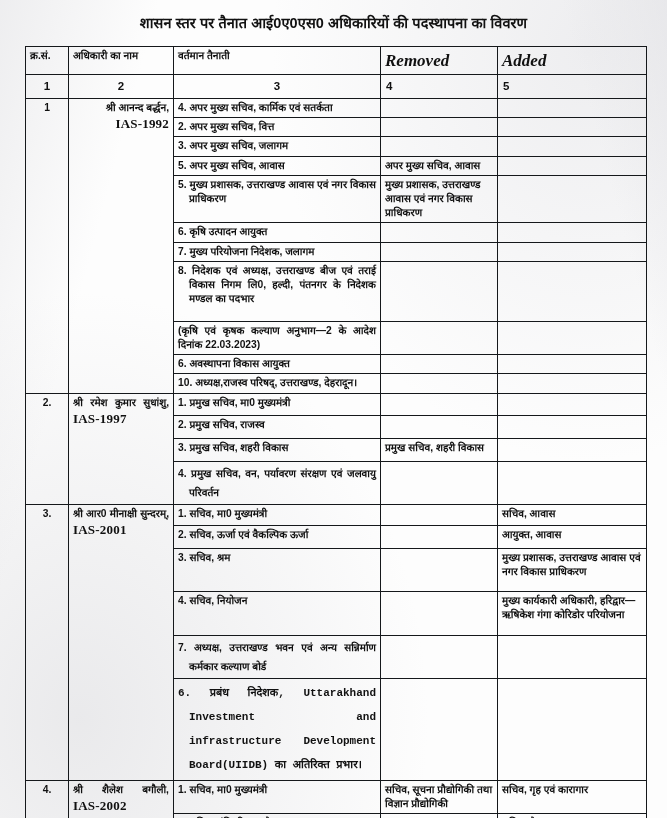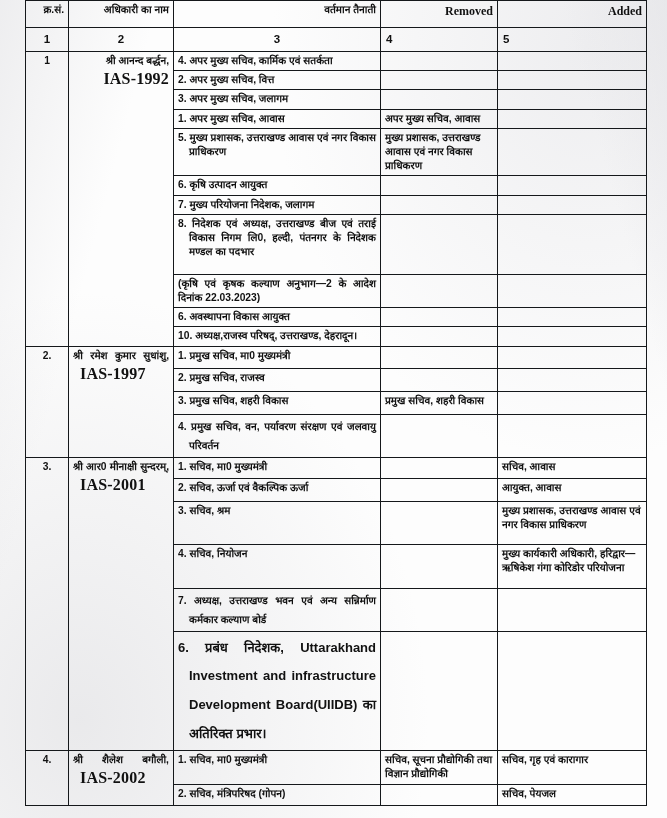--- a/index.html
+++ b/index.html
@@ -61,31 +61,32 @@
     box-sizing: border-box;
   }
   
   col.c1 { width: 43px; }
   col.c2 { width: 105px; }
   col.c3 { width: 207px; }
   col.c4 { width: 117px; }
   col.c5 { width: 149px; }
 
   thead th {
-    text-align: right;
+    text-align: left;
     vertical-align: middle;
     font-size: 12.6px;
     font-weight: 700;
     height: 27px;
     padding: 3px 4px;
   }
   thead th.latin {
-    font-size: 12px;
+    font-size: 17px;
     font-family: "Liberation Serif", "DejaVu Serif", serif;
     font-weight: 700;
+    font-style: italic;
   }
   tr.numrow td {
     height: 24px;
     vertical-align: middle;
     font-size: 11.5px;
     font-weight: 700;
   }
   tr.numrow td.ctr { text-align: center; }
   tr.numrow td.lft { text-align: left; padding-left: 5px; }
 
@@ -97,24 +98,23 @@
   }
   td.nm {
     font-size: 12.6px;
     font-weight: 700;
     text-align: right;
     padding: 6px 6px 4px 6px;
     line-height: 1.5;
   }
   td.nm .ias {
     font-family: "Liberation Serif", "DejaVu Serif", serif;
-    font-size: 16px;
+    font-size: 13px;
     font-weight: 700;
     letter-spacing: .2px;
-    margin-left: 7px;
   }
   td.nm.just {
     text-align: justify;
     text-align-last: justify;
   }
   td.nm.leftal {
     text-align: left;
     text-align-last: left;
   }
 
@@ -123,33 +123,34 @@
     text-align: justify;
     text-align-last: left;
     margin-left: 16px;
   }
   td.post .ind {
     display: block;
     padding-left: 11px;
     text-indent: -11px;
   }
   td.post .enbig {
-    font-family: Liberation Sans, sans-serif;
-    font-size: 13px;
+    font-family: Liberation Mono, monospace;
+    font-size: 11px;
     font-weight: 600;
   }
   td.rem, td.add { font-size: 10.1px; line-height: 1.42; }
 </style>
 </head>
 <body>
 
 <div class="paper"></div>
 
 <div class="sheet">
 
+  <div class="doc-title">शासन स्तर पर तैनात आई0ए0एस0 अधिकारियों की पदस्थापना का विवरण</div>
 
   <table class="main">
     <colgroup>
       <col class="c1">
         <col class="c2">
         <col class="c3">
         <col class="c4">
         <col class="c5">
     </colgroup>
 
@@ -187,21 +188,21 @@
         <td class="post" style="height:15px">2. अपर मुख्य सचिव, वित्त</td>
         <td class="rem"></td>
         <td class="add"></td>
       </tr>
       <tr>
         <td class="post" style="height:15px">3. अपर मुख्य सचिव, जलागम</td>
         <td class="rem"></td>
         <td class="add"></td>
       </tr>
       <tr>
-        <td class="post" style="height:15px">1. अपर मुख्य सचिव, आवास</td>
+        <td class="post" style="height:15px">5. अपर मुख्य सचिव, आवास</td>
         <td class="rem">अपर मुख्य सचिव, आवास</td>
         <td class="add"></td>
       </tr>
       <tr>
         <td class="post just" style="height:44px">
           <span class="ind">5. मुख्य प्रशासक, उत्तराखण्ड आवास एवं नगर विकास प्राधिकरण</span>
         </td>
         <td class="rem">मुख्य प्रशासक, उत्तराखण्ड आवास एवं नगर विकास प्राधिकरण</td>
         <td class="add"></td>
       </tr>

